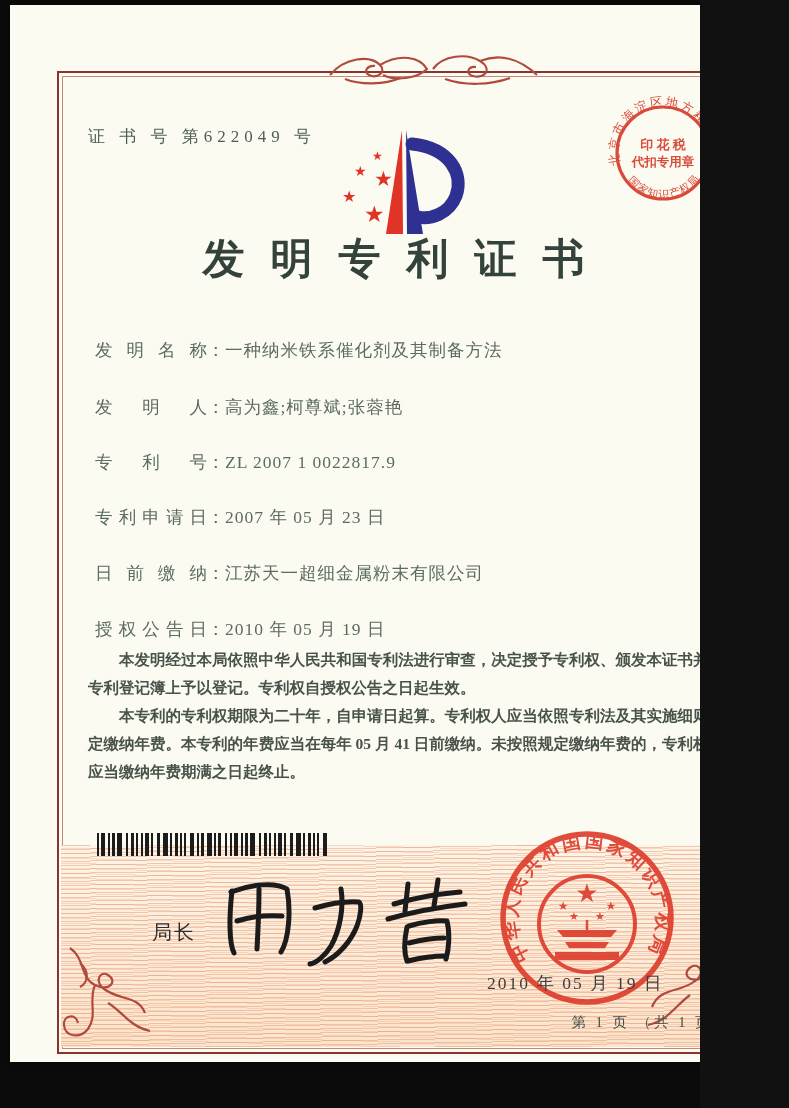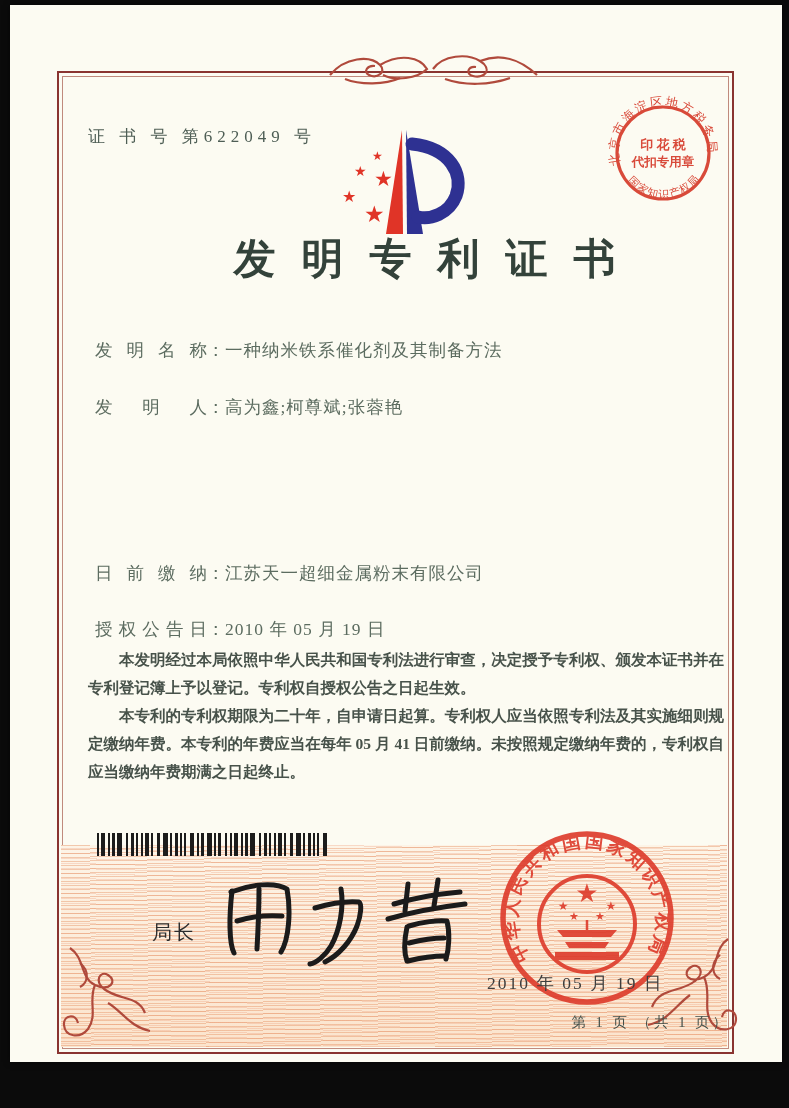--- a/index.html
+++ b/index.html
@@ -1,32 +1,32 @@
 <!DOCTYPE html>
 <html><head>
 <meta charset="utf-8">
 <style>
   html,body{margin:0;padding:0;background:#111;}
-  .stage{position:relative;width:789px;height:1108px;background:#0b0b0b;overflow:hidden;
+  .stage{position:relative;width:700px;height:1108px;background:#0b0b0b;overflow:hidden;
          font-family:"Liberation Serif", serif;}
   .page{position:absolute;left:10px;top:5px;width:772px;height:1057px;
         background:#fcfbf2;box-shadow:0 0 6px rgba(0,0,0,.6);}
   
   .frame{position:absolute;left:47px;top:66px;width:673px;height:979px;
          border:2px solid #8a3430;}
   .frame-inner{position:absolute;inset:3px;border:1px solid #c08a7d;}
   
   .waveband{position:absolute;left:51px;top:840px;width:666px;height:202px;
     background:
       repeating-linear-gradient(179deg, rgba(226,134,84,.40) 0 1px, rgba(255,255,255,0) 1px 4px),
       repeating-linear-gradient(181.5deg, rgba(230,120,80,.22) 0 1px, rgba(255,255,255,0) 1px 5px),
       linear-gradient(#fdf4e7, #fbe4cd);}
   .certno{position:absolute;left:78px;top:120px;font-size:17px;letter-spacing:5px;color:#4e5e55;}
   .title{position:absolute;left:47px;top:226px;width:673px;text-align:center;
-         font-size:42px;font-weight:600;color:#33423a;letter-spacing:26px;padding-left:26px;box-sizing:border-box;margin-left:31px;}
+         font-size:42px;font-weight:600;color:#33423a;letter-spacing:26px;padding-left:26px;box-sizing:border-box;}
   
   .field{position:absolute;left:85px;font-size:17.5px;color:#5c6c60;white-space:nowrap;}
   .field .lbl{display:inline-block;width:112px;text-align:justify;text-align-last:justify;vertical-align:top;}
   .field .sep{display:inline-block;width:18px;}
   .field .val{letter-spacing:1px;}
   
   .body-text{position:absolute;left:78px;top:641px;width:636px;font-size:15.5px;
              line-height:28px;color:#47524a;text-align:justify;font-weight:bold;}
   .body-text p{margin:0;text-indent:2em;}
   
@@ -110,20 +110,26 @@
       <text x="0" y="13" text-anchor="middle" fill="#d63c2b" font-size="12.5" font-weight="bold">代扣专用章</text>
     </svg>
 
     <div class="title">发明专利证书</div>
 
     <div class="field" style="top:333px">
       <span class="lbl">发明名称</span><span class="sep">：</span><span class="val">一种纳米铁系催化剂及其制备方法</span>
     </div>
     <div class="field" style="top:390px">
       <span class="lbl">发明人</span><span class="sep">：</span><span class="val">高为鑫;柯尊斌;张蓉艳</span>
+    </div>
+    <div class="field" style="top:445px">
+      <span class="lbl">专利号</span><span class="sep">：</span><span class="val">ZL 2007 1 0022817.9</span>
+    </div>
+    <div class="field" style="top:500px">
+      <span class="lbl">专利申请日</span><span class="sep">：</span><span class="val">2007 年 05 月 23 日</span>
     </div>
     <div class="field" style="top:556px">
       <span class="lbl">日前缴纳</span><span class="sep">：</span><span class="val">江苏天一超细金属粉末有限公司</span>
     </div>
     <div class="field" style="top:612px">
       <span class="lbl">授权公告日</span><span class="sep">：</span><span class="val">2010 年 05 月 19 日</span>
     </div>
 
     <div class="body-text">
       <p>本发明经过本局依照中华人民共和国专利法进行审查，决定授予专利权、颁发本证书并在专利登记簿上予以登记。专利权自授权公告之日起生效。</p>

